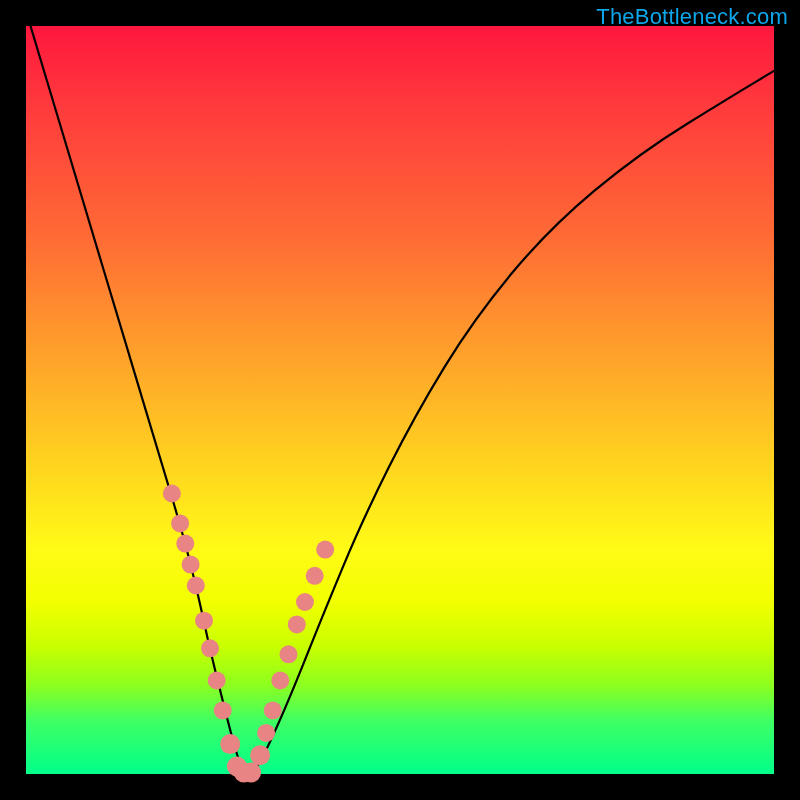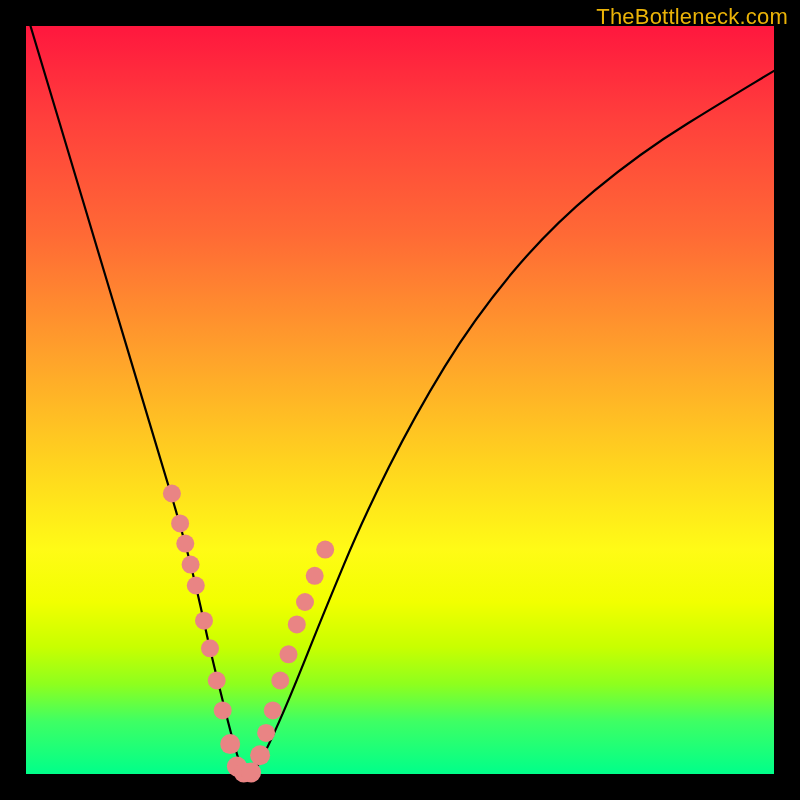--- a/index.html
+++ b/index.html
@@ -33,21 +33,21 @@
       #f2ff00 77%,
       #c8ff00 83%,
       #8eff1e 88%,
       #3eff64 93%,
       #00ff8a 100%);
   }
   .watermark {
     position: absolute;
     top: 4px;
     right: 12px;
-    color: #eab308;
+    color: #0ea5e9;
     font-size: 22px;
     letter-spacing: 0.2px;
     font-weight: 500;
     user-select: none;
   }
   svg.curve {
     position: absolute;
     left: 0;
     top: 0;
     width: 748px;

